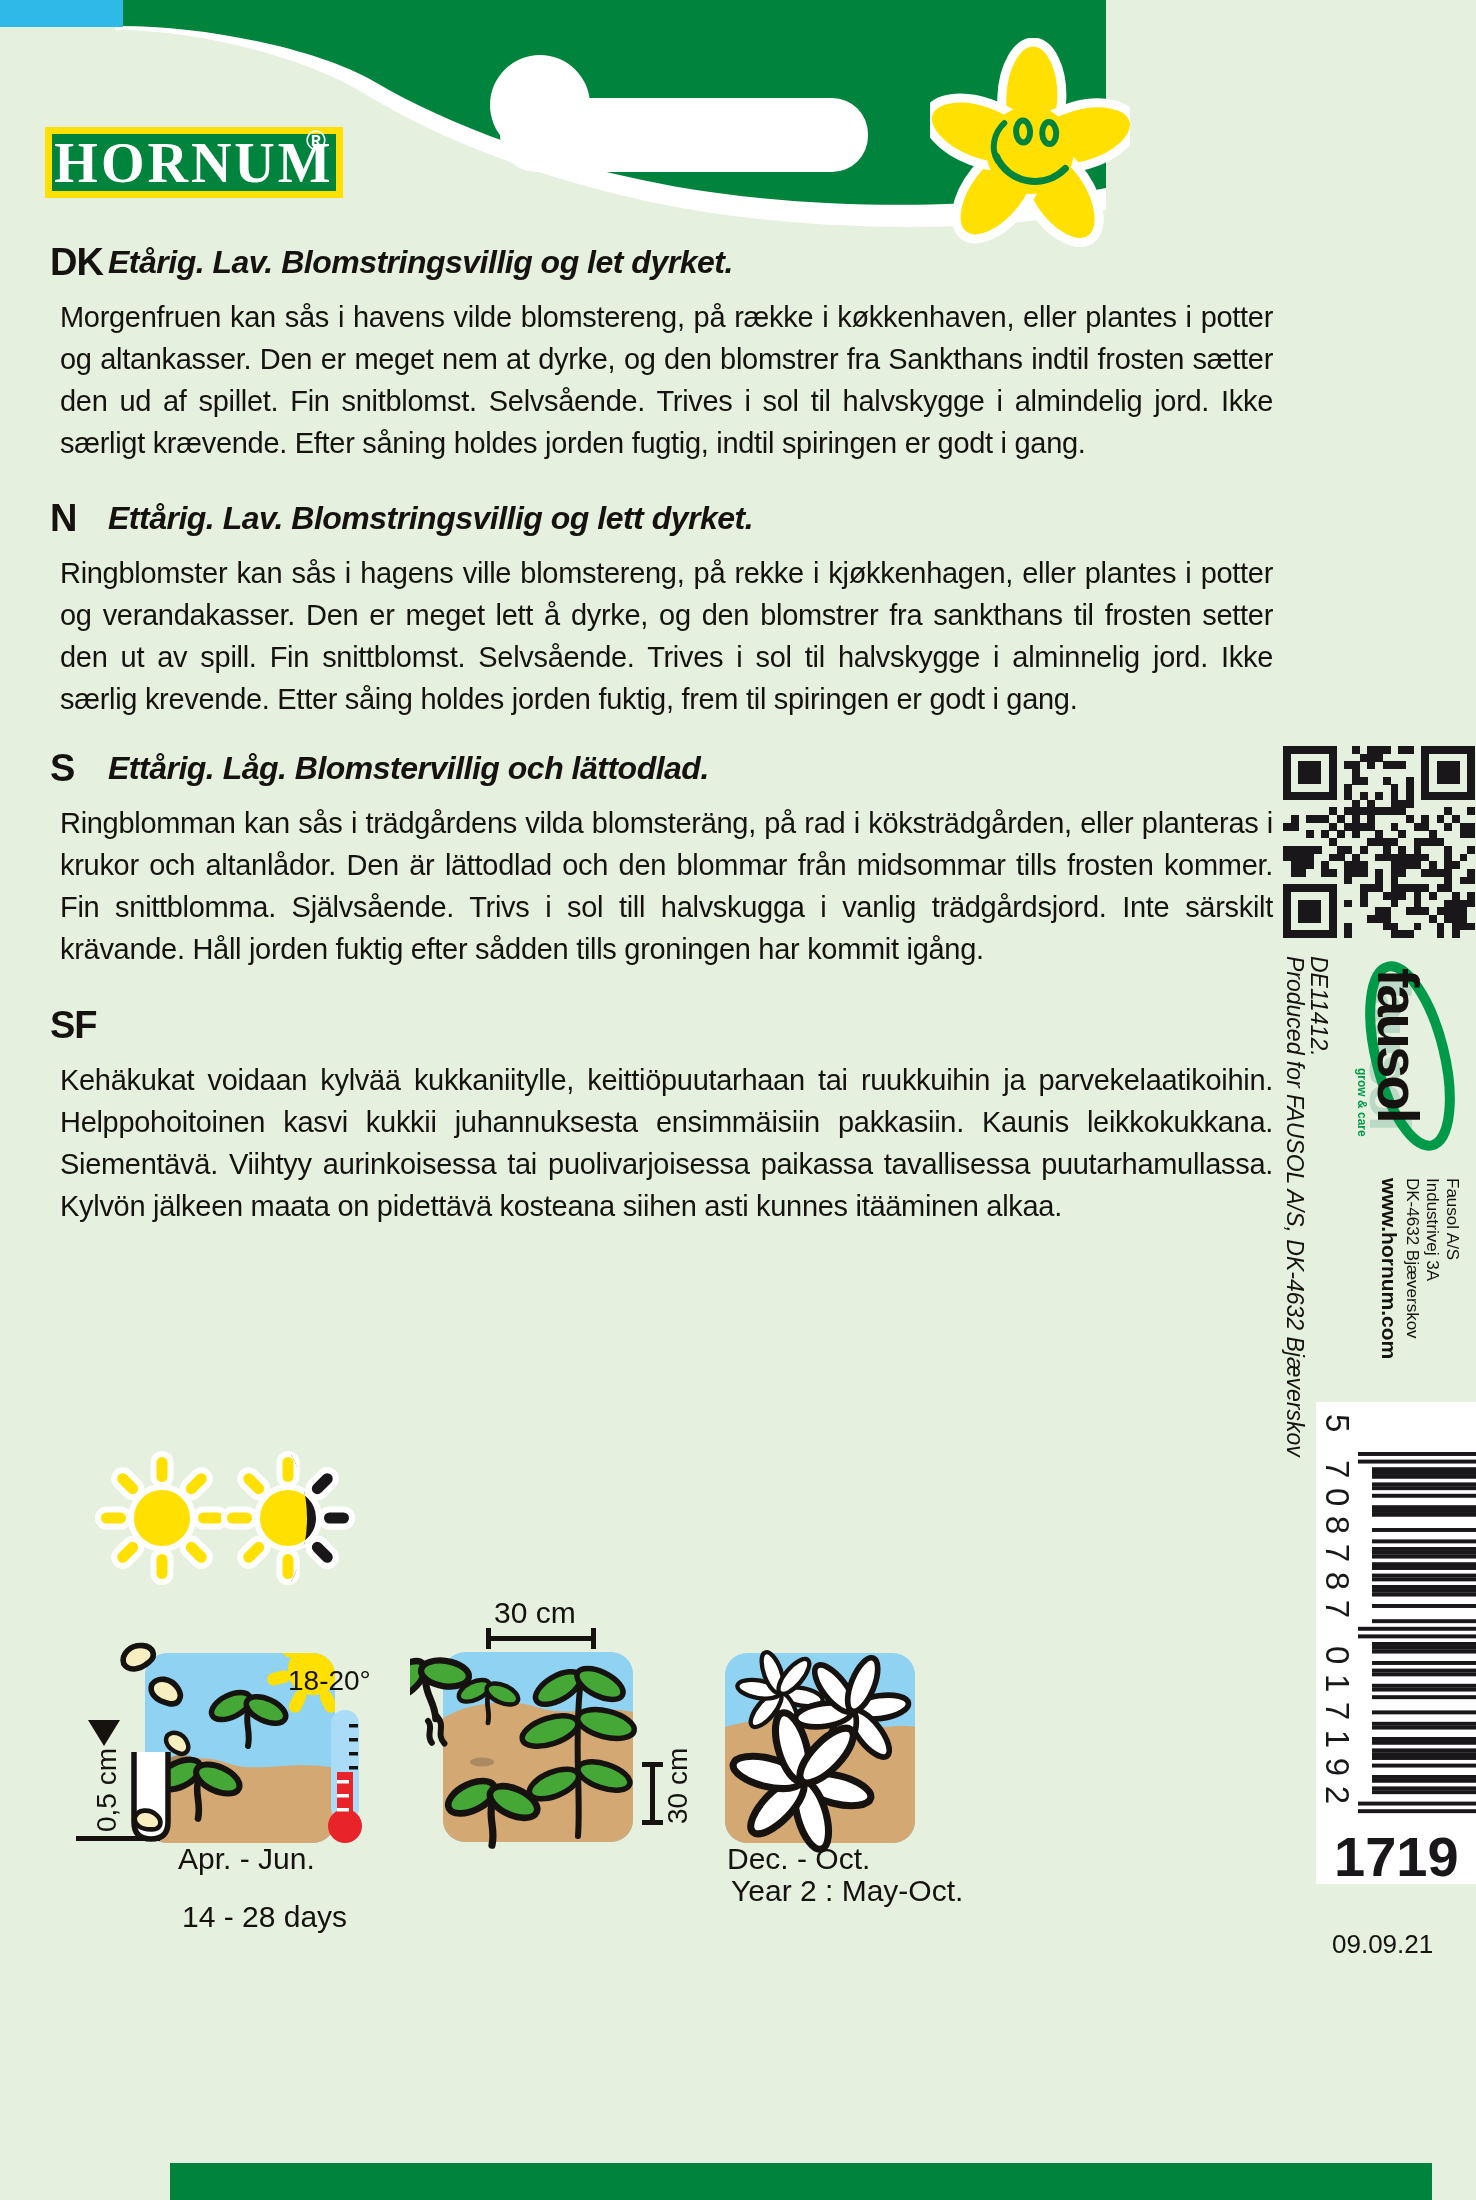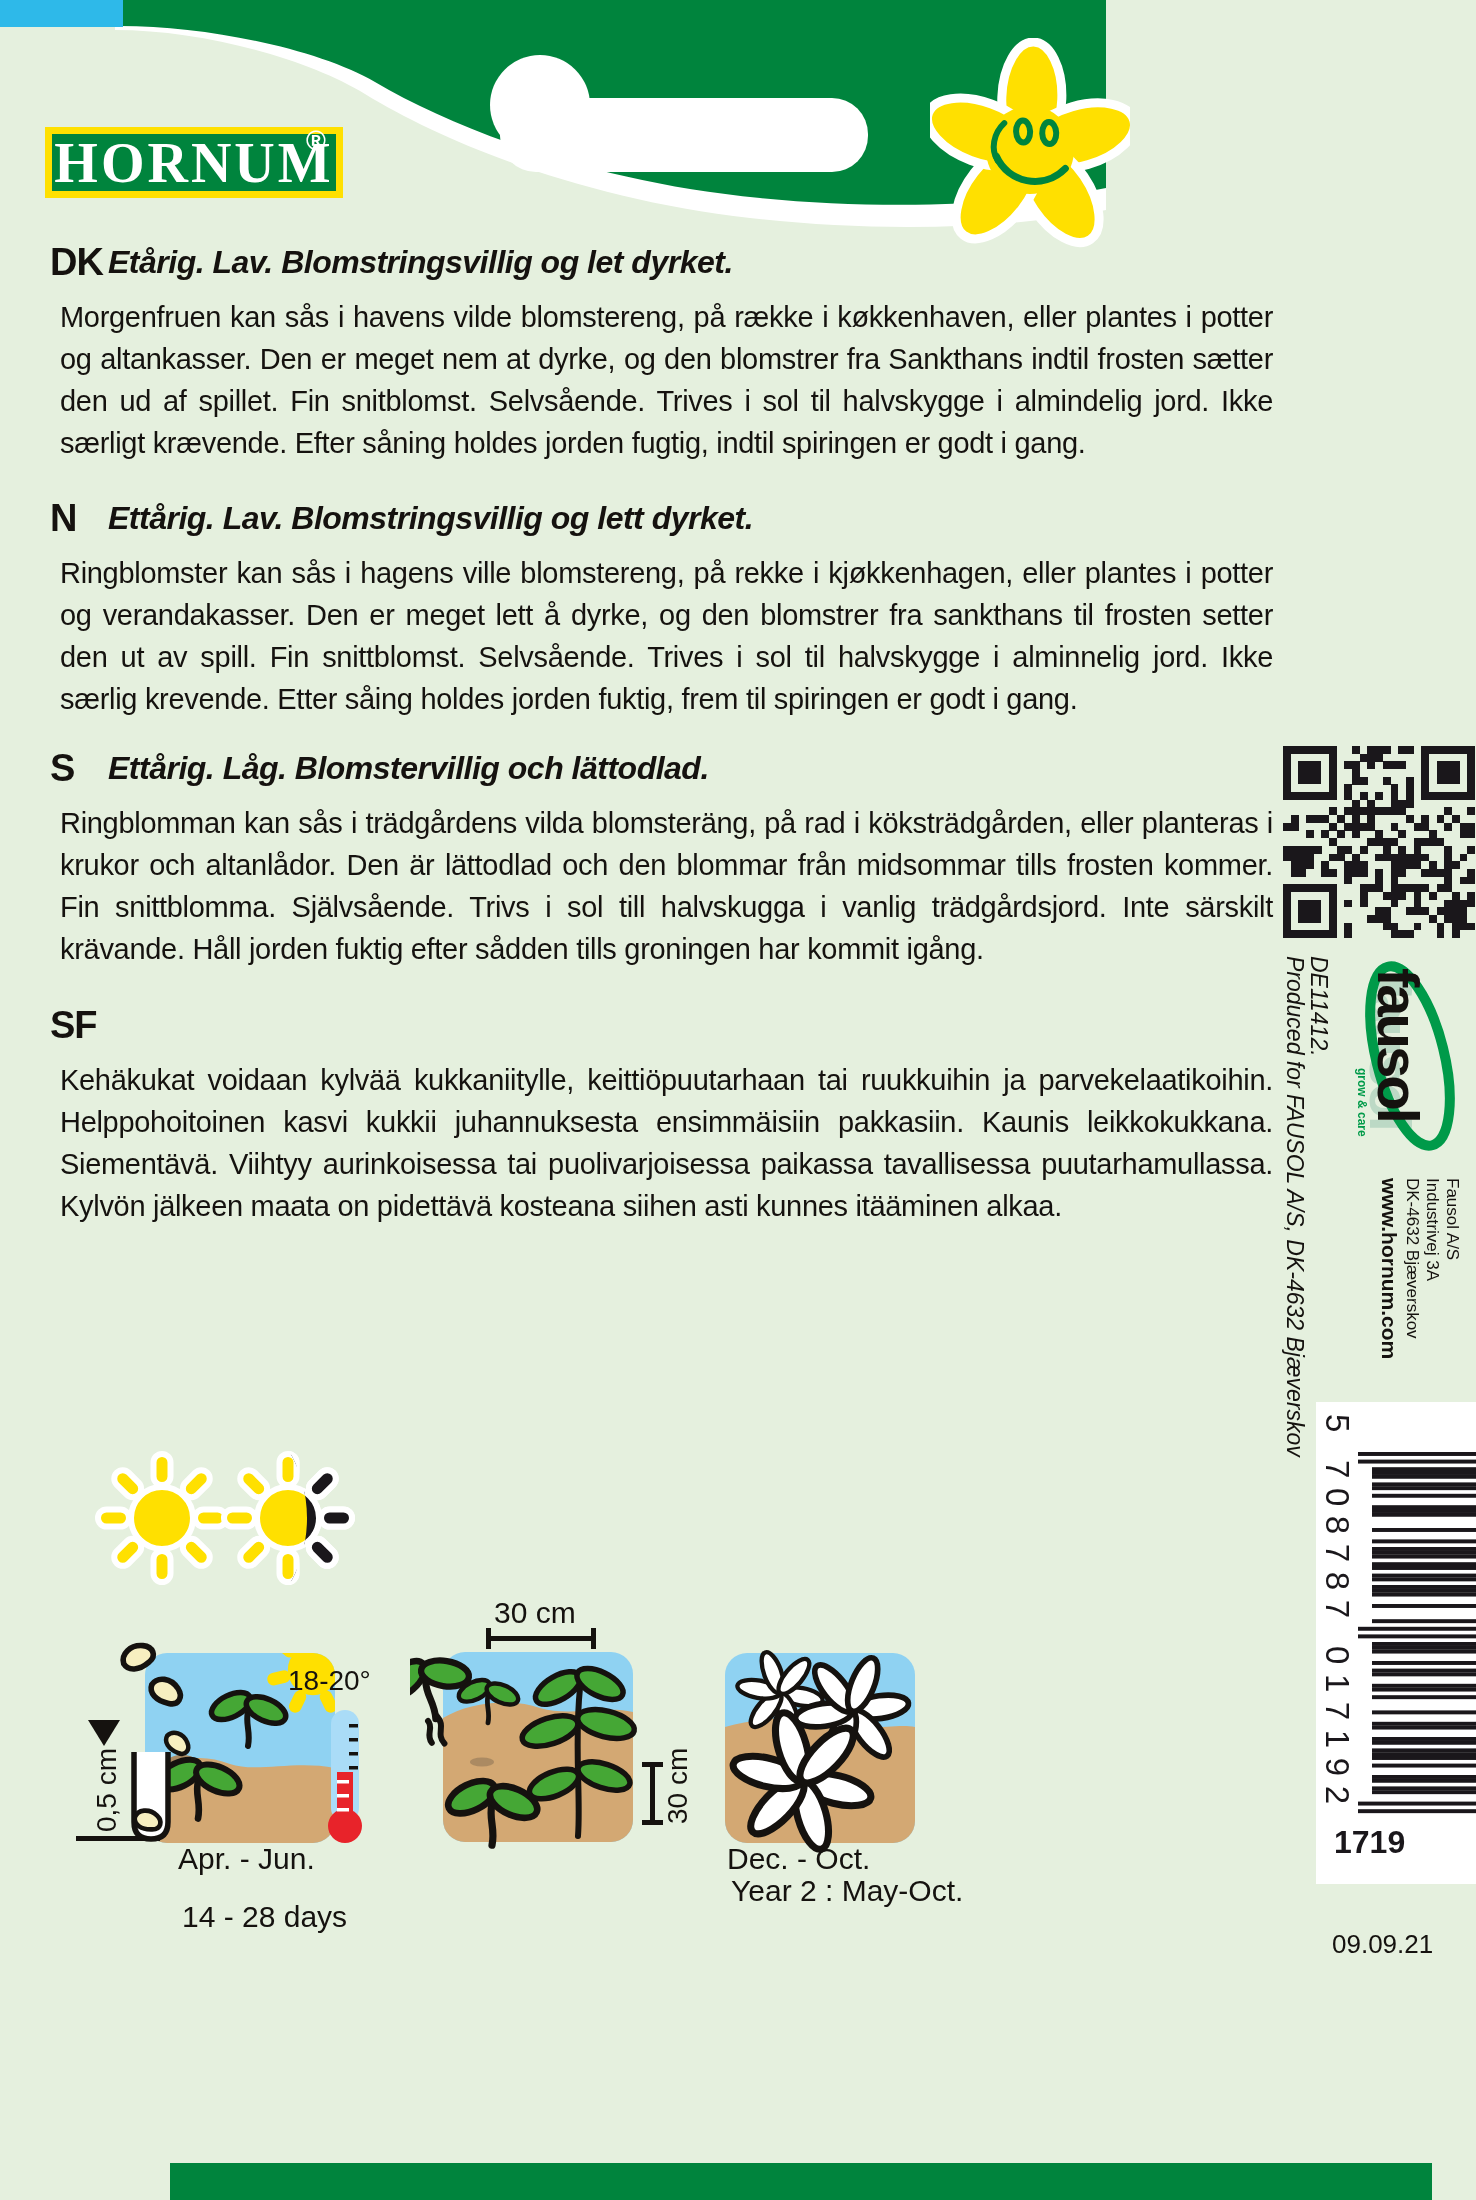--- a/index.html
+++ b/index.html
@@ -20,21 +20,21 @@
   .sec-body{margin:10px;font-size:29px;line-height:42px;text-align:justify;letter-spacing:-0.3px;}
   
   .credits{left:1331px;top:956px;width:492px;height:48px;transform:rotate(90deg);transform-origin:0 0;
       font-style:italic;font-size:23px;line-height:24px;white-space:nowrap;}
   .fausol-wrap{left:1462px;top:952px;width:412px;height:120px;transform:rotate(90deg);transform-origin:0 0;
       display:flex;align-items:flex-start;}
   .addr{margin-left:14px;font-size:17px;line-height:20px;}
   .www{font-weight:700;font-size:21px;margin-top:3px;}
   
   .bc-box{left:1316px;top:1402px;width:160px;height:482px;background:#fff;}
-  .item-no{left:1334px;top:1824px;font-weight:700;font-size:32px;color:var(--qr,#1a171b);}
+  .item-no{left:1334px;top:1824px;font-weight:700;font-size:56px;color:var(--qr,#1a171b);}
   .print-date{left:1332px;top:1888px;font-size:26px;margin-top:41px;}
   
   .plabel{font-size:30px;white-space:nowrap;}
   .footer-bar{left:170px;top:2163px;width:1262px;height:37px;background:var(--green,#00843d);}
   
   .f-green{fill:var(--green,#00843d)} .f-yellow{fill:var(--yellow,#ffe000)}
   .f-sky{fill:var(--sky,#8fd2f2)} .f-soil{fill:var(--soil,#d3a873)}
   .leaf{fill:var(--leaf,#45a735);stroke:var(--ink,#15120f);stroke-width:5.5px;}
   .stk{fill:none;stroke:var(--ink,#15120f);stroke-width:6px;stroke-linecap:round;}
   .sunpart{stroke:#fff;stroke-width:6px;}

